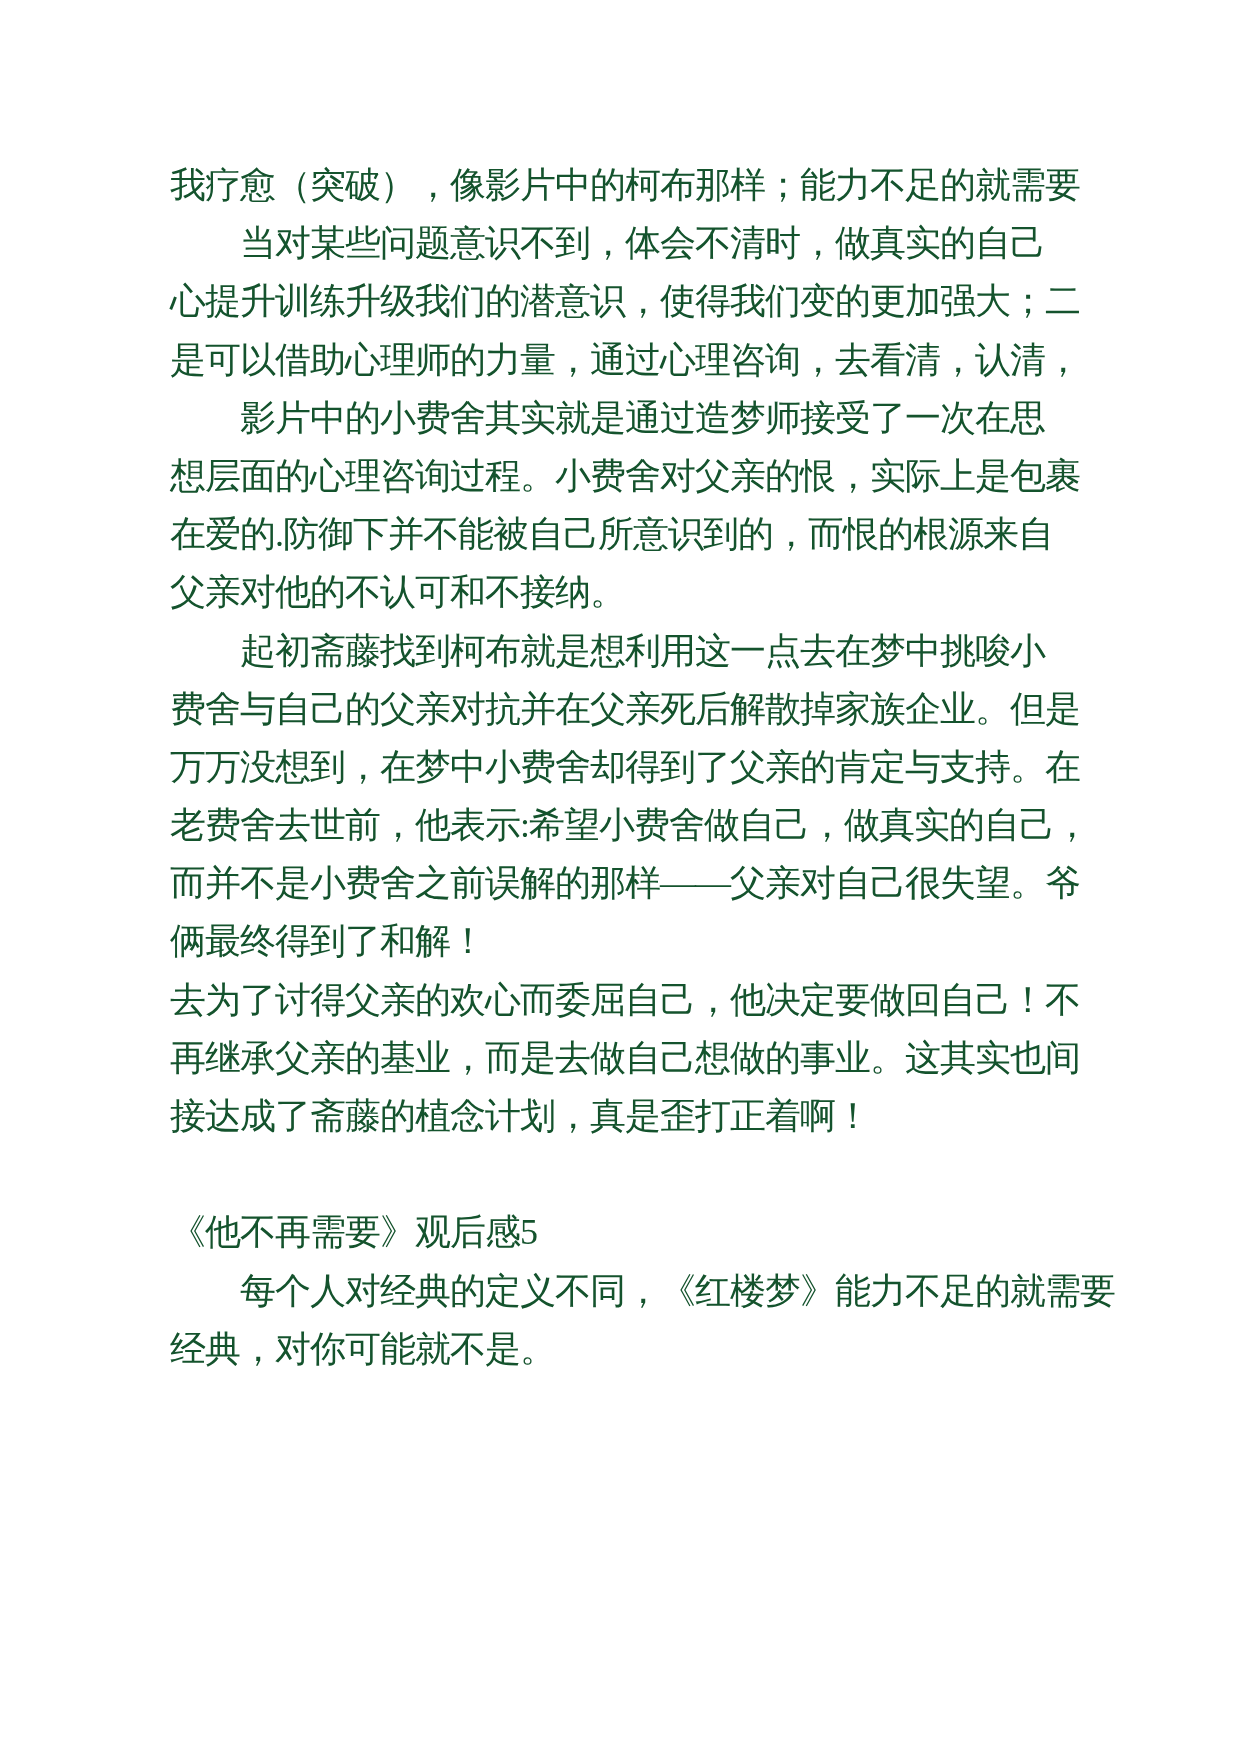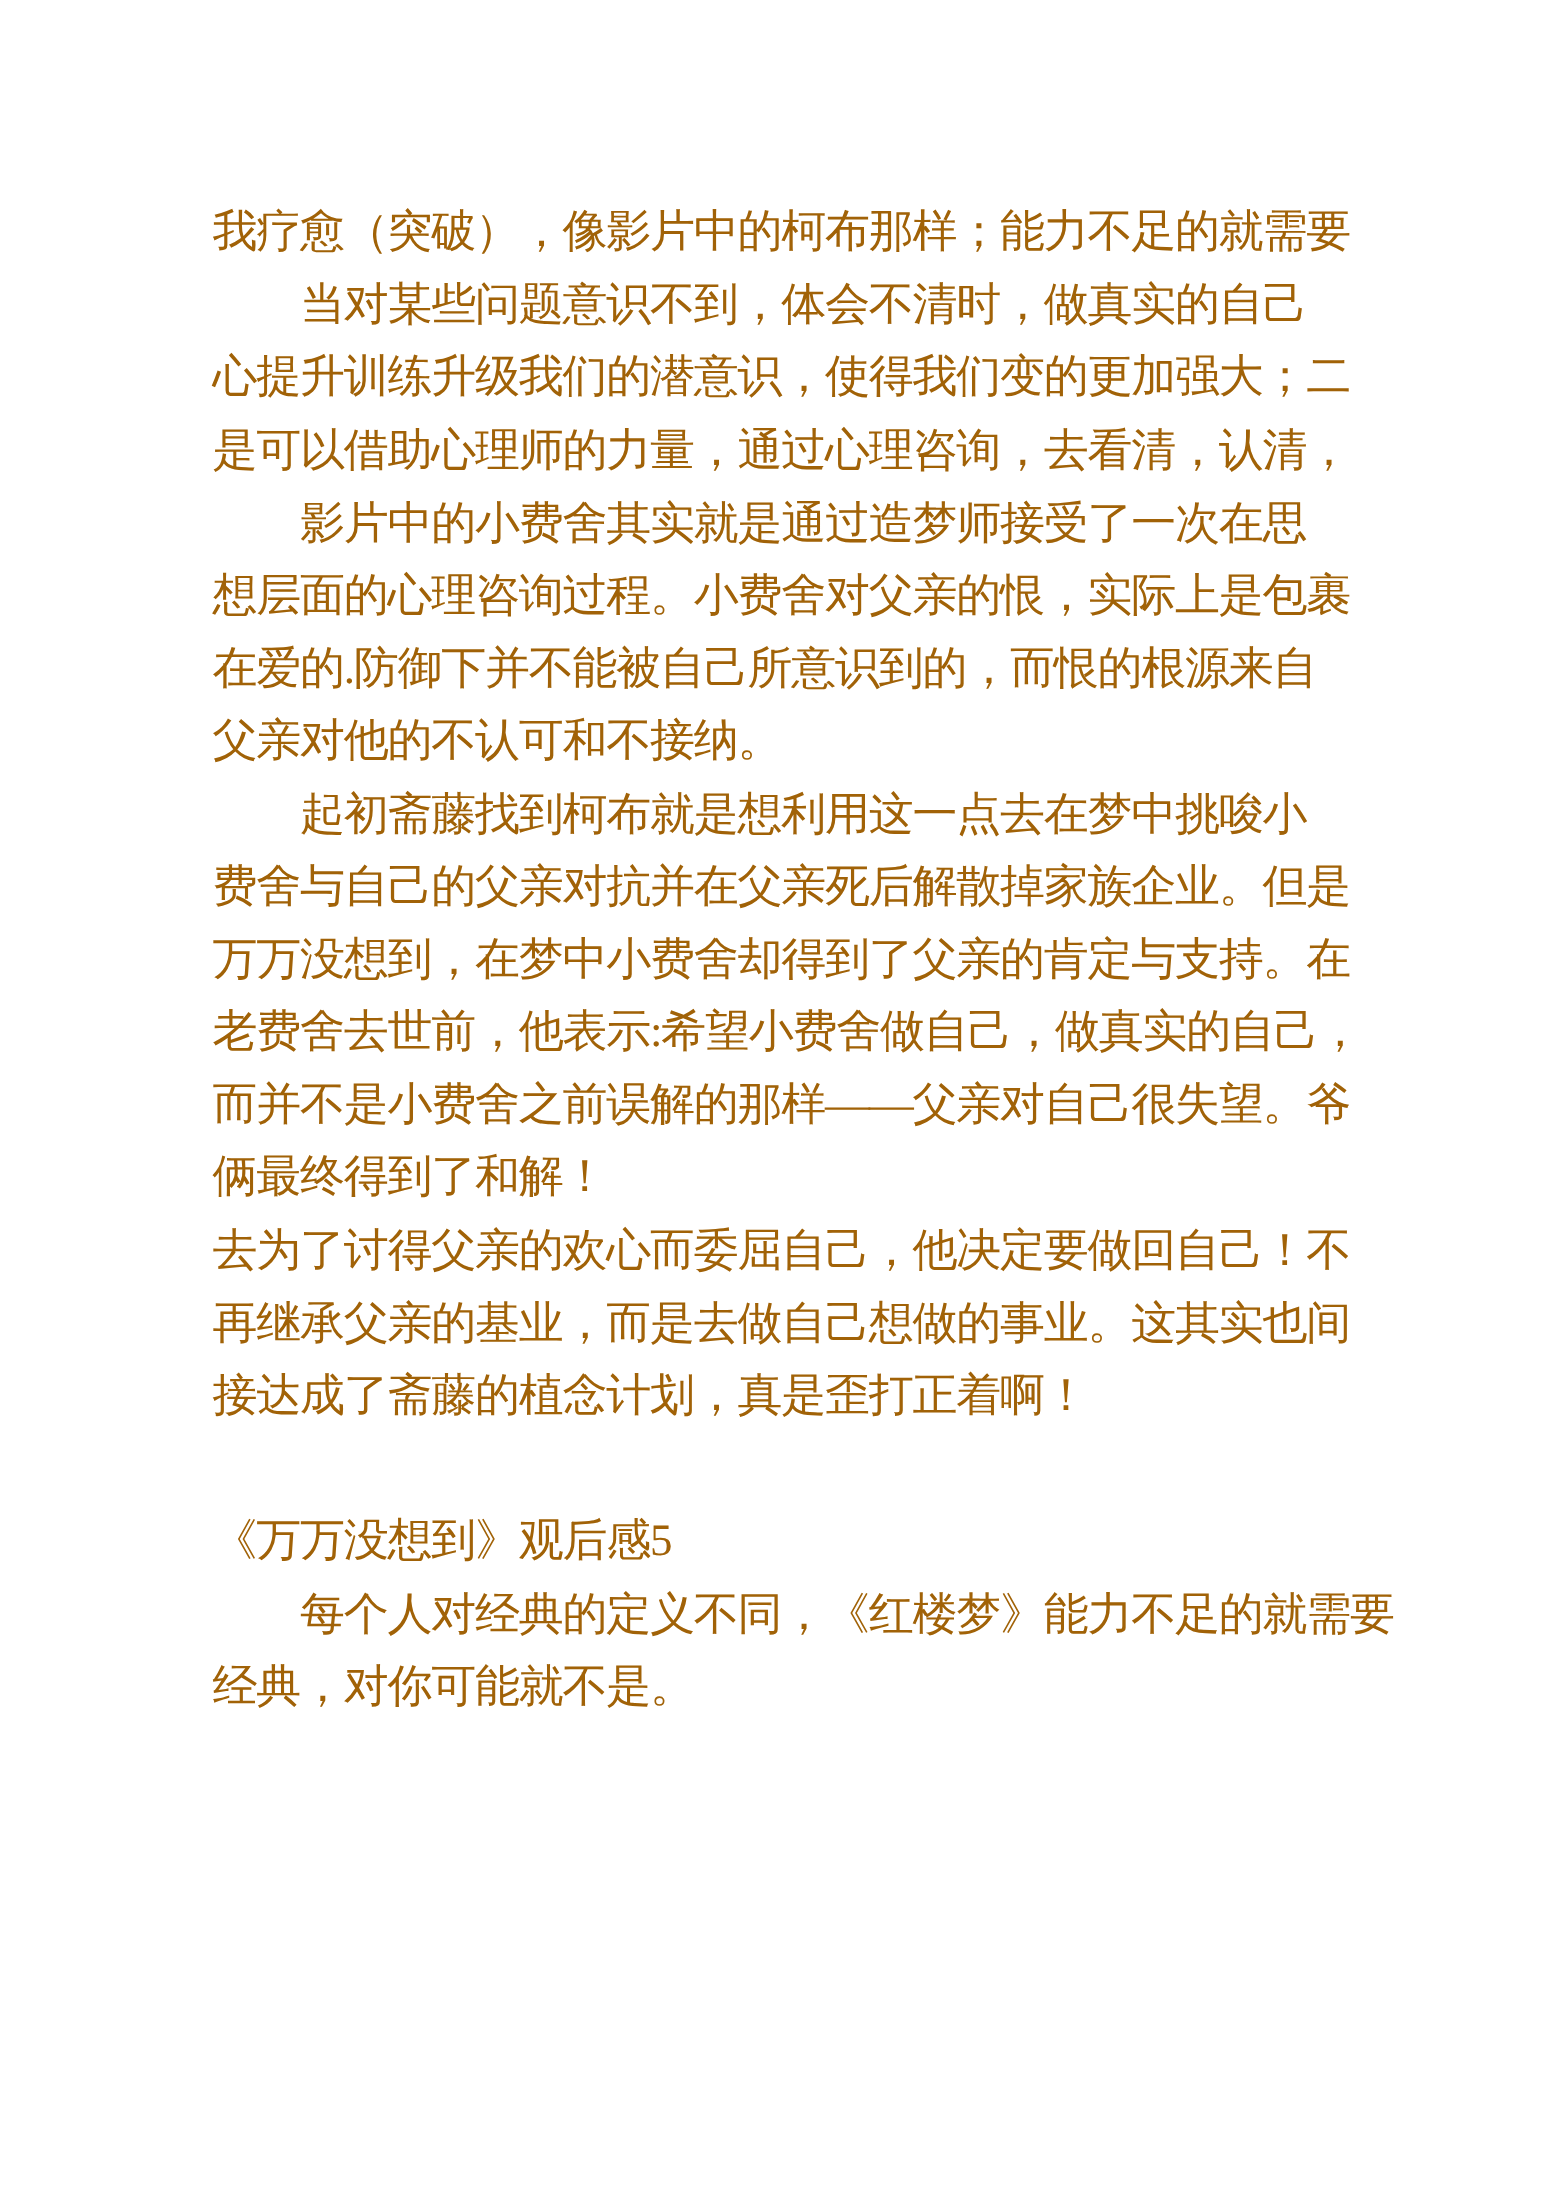--- a/index.html
+++ b/index.html
@@ -36,36 +36,36 @@
     padding-left: 70px;
   }
   .line.blank {
     
   }
 </style>
 </head>
 <body>
 
 <div class="page" style="background: rgb(255, 255, 255);">
-  <div class="doc" style="color: #a16207;">
+  <div class="doc" style="color: #14532d;">
       <div class="line">我疗愈（突破），像影片中的柯布那样；能力不足的就需要</div>
       <div class="line indent">当对某些问题意识不到，体会不清时，做真实的自己</div>
       <div class="line">心提升训练升级我们的潜意识，使得我们变的更加强大；二</div>
       <div class="line">是可以借助心理师的力量，通过心理咨询，去看清，认清，</div>
       <div class="line indent">影片中的小费舍其实就是通过造梦师接受了一次在思</div>
       <div class="line">想层面的心理咨询过程。小费舍对父亲的恨，实际上是包裹</div>
       <div class="line">在爱的.防御下并不能被自己所意识到的，而恨的根源来自</div>
       <div class="line">父亲对他的不认可和不接纳。</div>
       <div class="line indent">起初斋藤找到柯布就是想利用这一点去在梦中挑唆小</div>
       <div class="line">费舍与自己的父亲对抗并在父亲死后解散掉家族企业。但是</div>
       <div class="line">万万没想到，在梦中小费舍却得到了父亲的肯定与支持。在</div>
       <div class="line">老费舍去世前，他表示:希望小费舍做自己，做真实的自己，</div>
       <div class="line">而并不是小费舍之前误解的那样——父亲对自己很失望。爷</div>
       <div class="line">俩最终得到了和解！</div>
       <div class="line">去为了讨得父亲的欢心而委屈自己，他决定要做回自己！不</div>
       <div class="line">再继承父亲的基业，而是去做自己想做的事业。这其实也间</div>
       <div class="line">接达成了斋藤的植念计划，真是歪打正着啊！</div>
       <div class="line blank"></div>
-      <div class="line">《万万没想到》观后感5</div>
+      <div class="line">《他不再需要》观后感5</div>
       <div class="line indent">每个人对经典的定义不同，《红楼梦》能力不足的就需要</div>
       <div class="line">经典，对你可能就不是。</div>
     </div>
 </div>
 
 </body></html>

